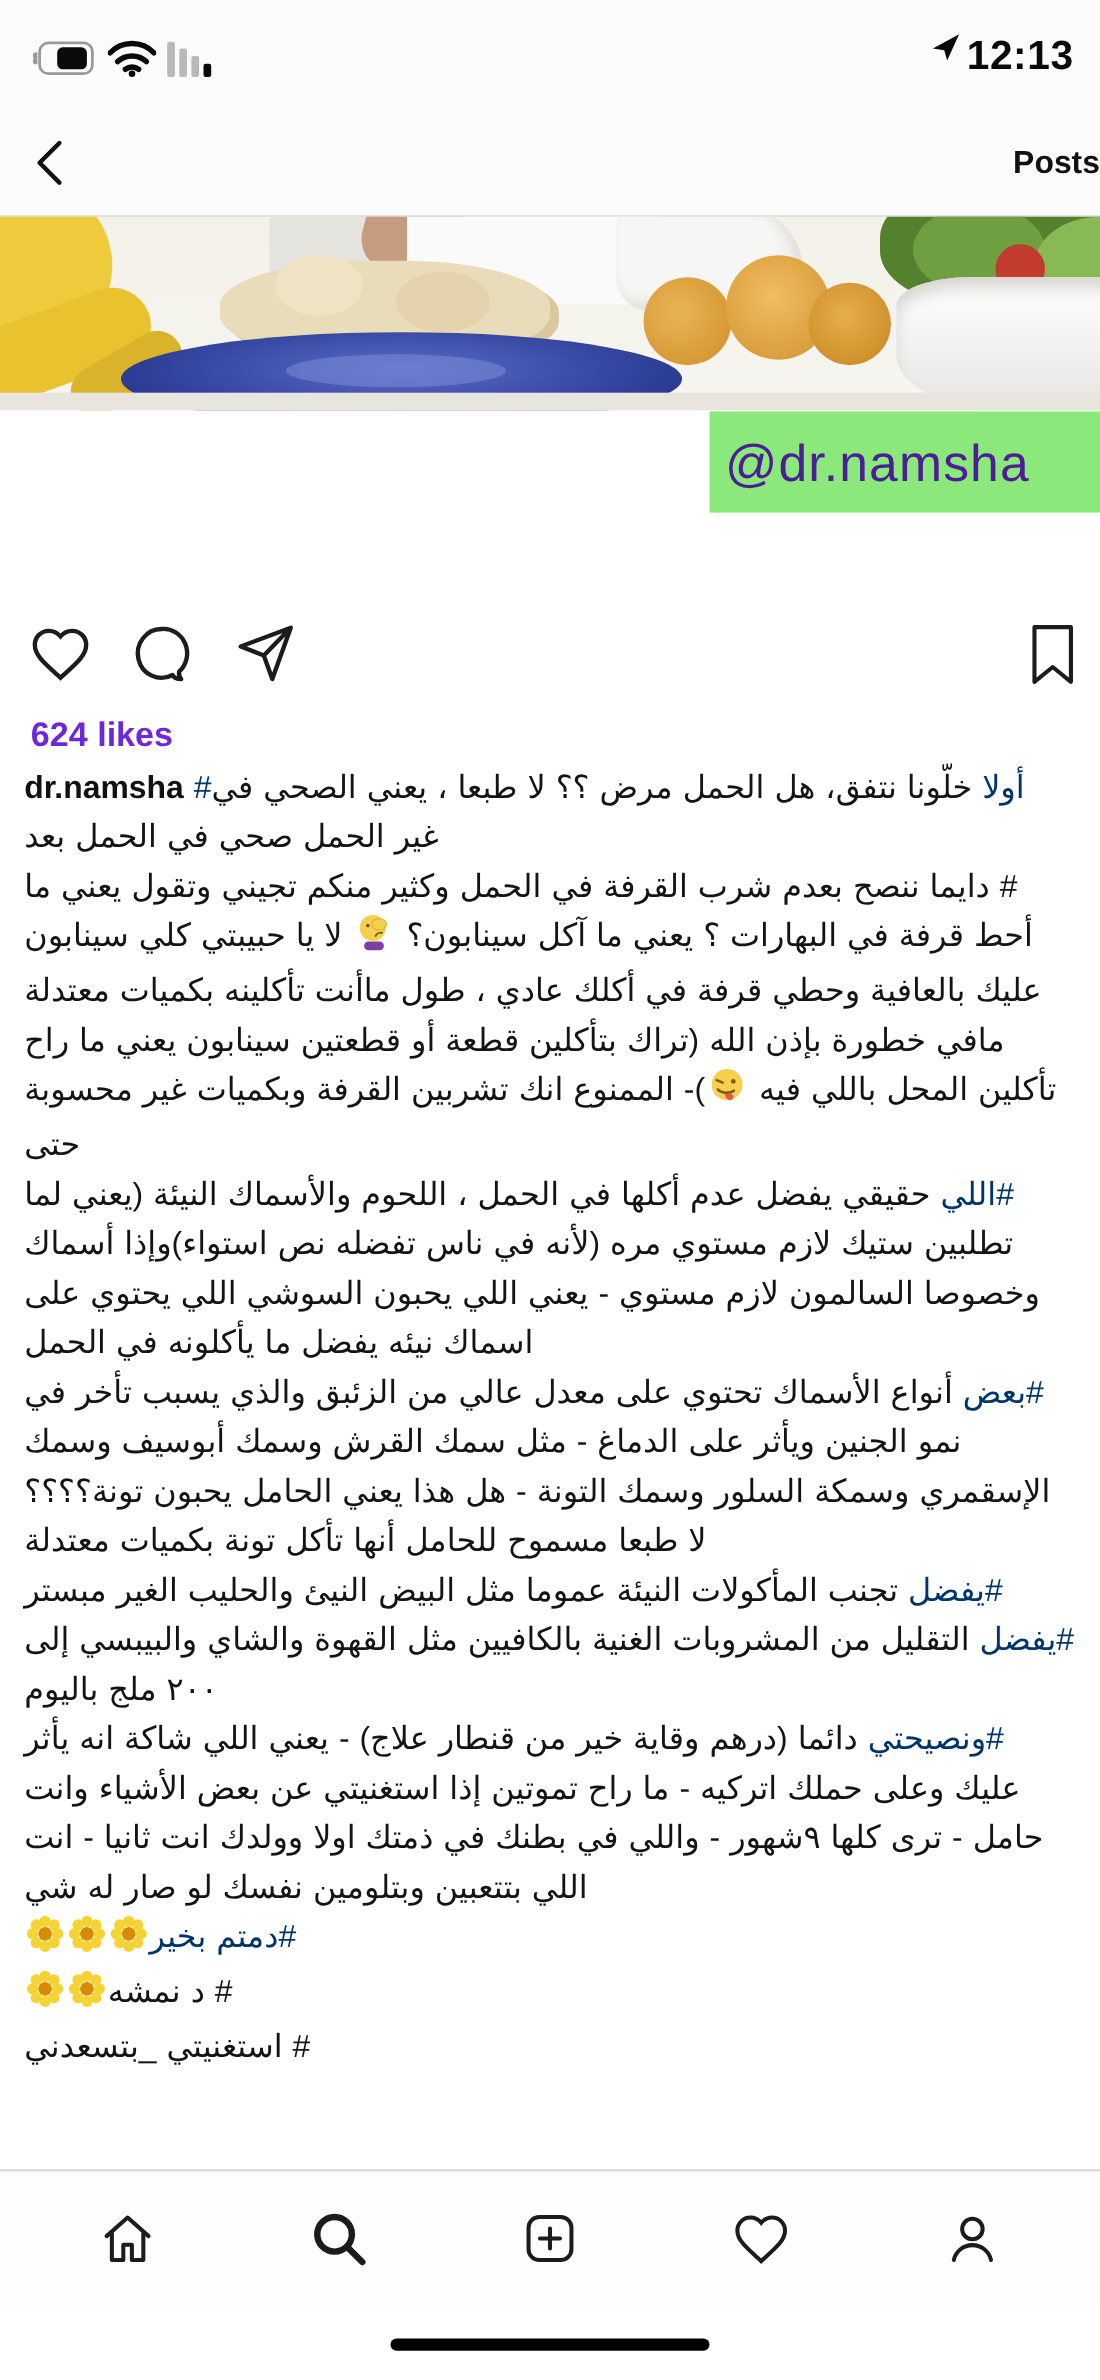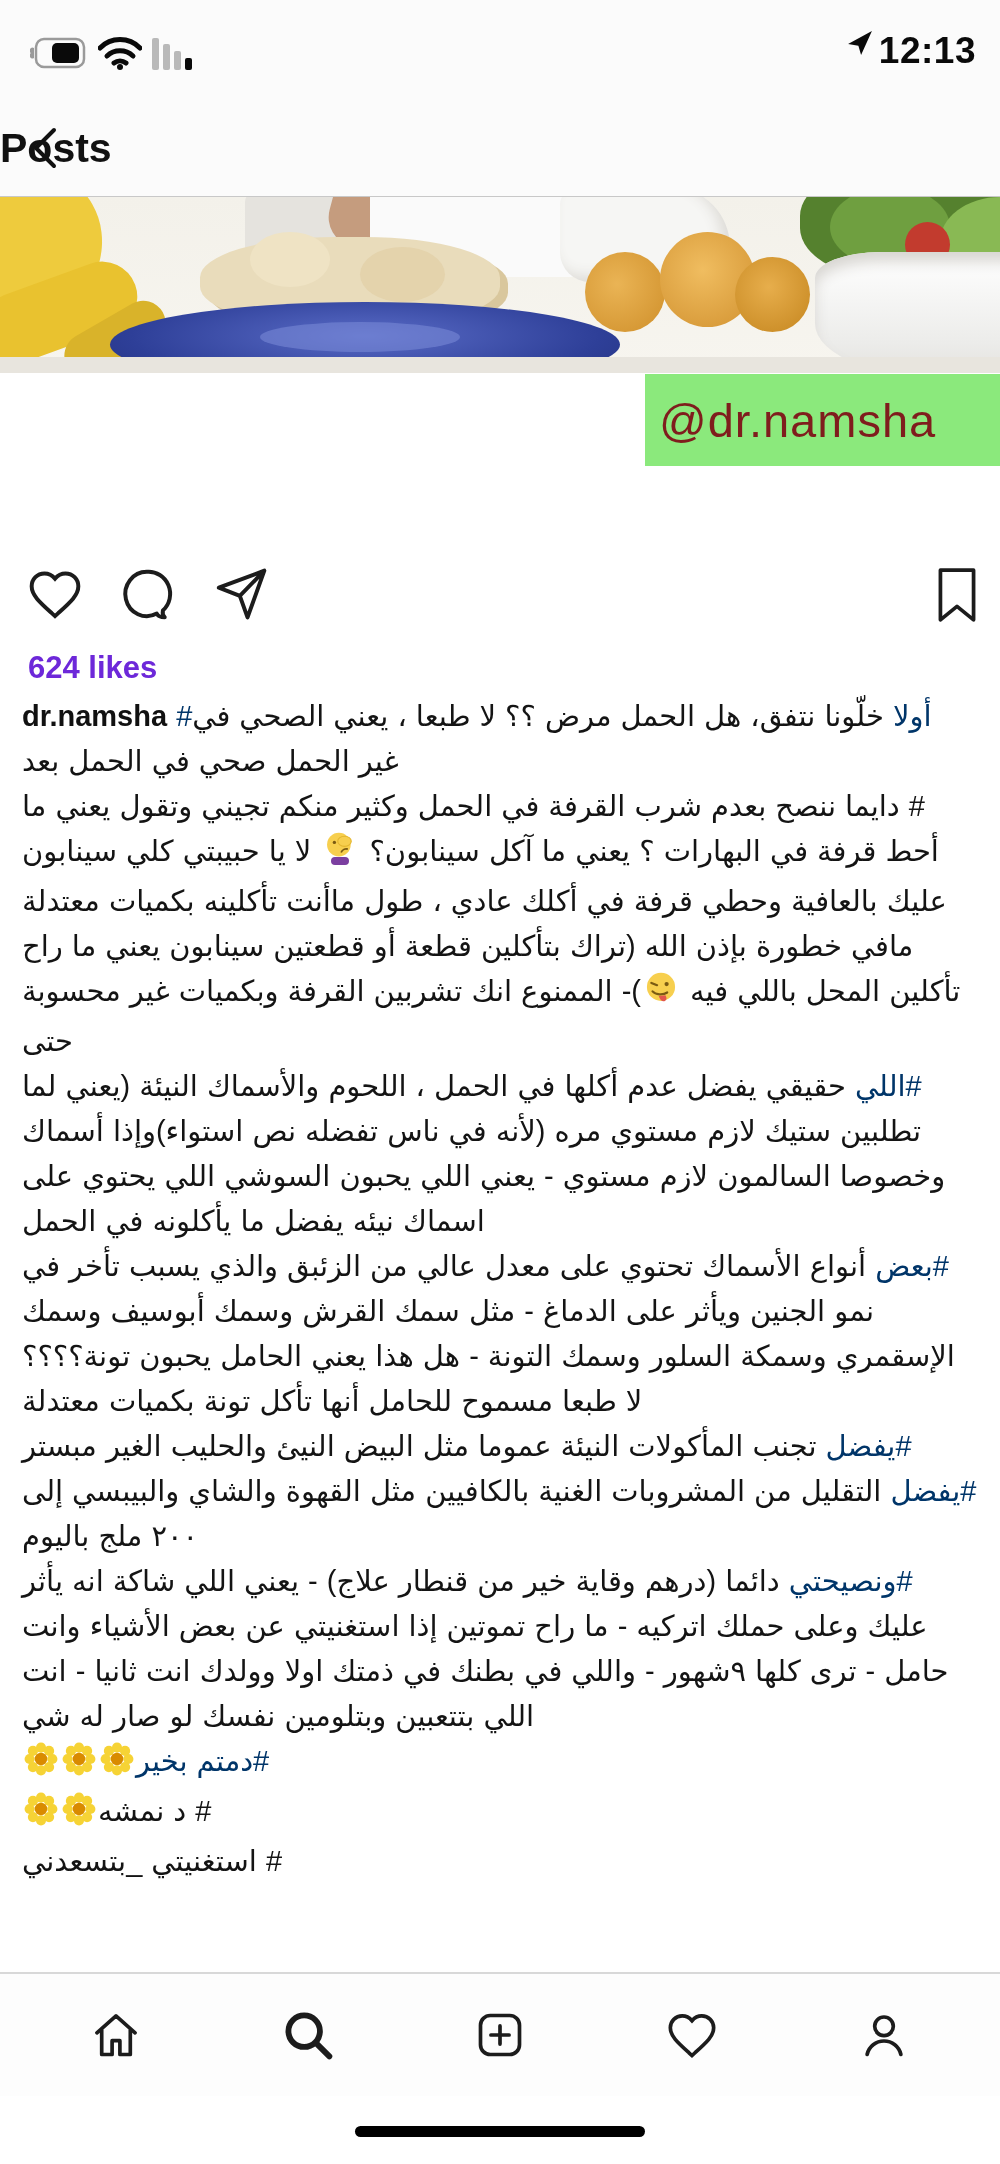--- a/index.html
+++ b/index.html
@@ -13,32 +13,32 @@
   .sb-right{position:absolute;right:24px;top:30px;display:flex;gap:6px;}
   .sb-time{font-size:37px;font-weight:700;letter-spacing:0.5px;color:#0a0a0a;}
   .cell-bars{display:flex;align-items:flex-end;gap:4px;height:34px;}
   .cell-bars i{display:block;width:7px;border-radius:2px;background:#b9b9b9;}
   .cell-bars i.on{background:#0a0a0a;}
 
   
   .nav-bar{position:absolute;top:100px;left:0;right:0;height:96px;background:#fbfbfb;
            border-bottom:1px solid #c8c8c8;}
   .nav-title{position:absolute;left:0;right:0;top:0;height:96px;line-height:96px;
-             text-align:left;font-size:41px;font-weight:700;color:#111;}
+             text-align:right;font-size:29px;font-weight:700;color:#111;}
   .nav-back{position:absolute;left:26px;top:24px;width:40px;height:48px;cursor:pointer;}
 
   
   .photo{position:absolute;top:197px;left:0;width:1000px;height:176px;overflow:hidden;
          background:linear-gradient(#f3f1ea,#f7f5ef);}
   .ph{position:absolute;border-radius:50%;}
 
   
   .banner{position:absolute;top:374px;left:645px;right:0;height:92px;background:#8be97c;
           display:flex;align-items:center;padding-left:14px;box-sizing:border-box;}
-  .banner-text{font-size:47px;color:#7f1d1d;letter-spacing:1px;}
+  .banner-text{font-size:47px;color:#4c1d95;letter-spacing:1px;}
 
   
   .actions{position:absolute;top:548px;left:0;right:0;height:96px;}
   .act{position:absolute;top:18px;cursor:pointer;}
 
   
   .likes{position:absolute;top:650px;left:28px;font-size:31px;font-weight:700;color:#6d28d9;}
 
   
   .content{position:absolute;top:694px;left:0;right:0;bottom:192px;overflow:hidden;

